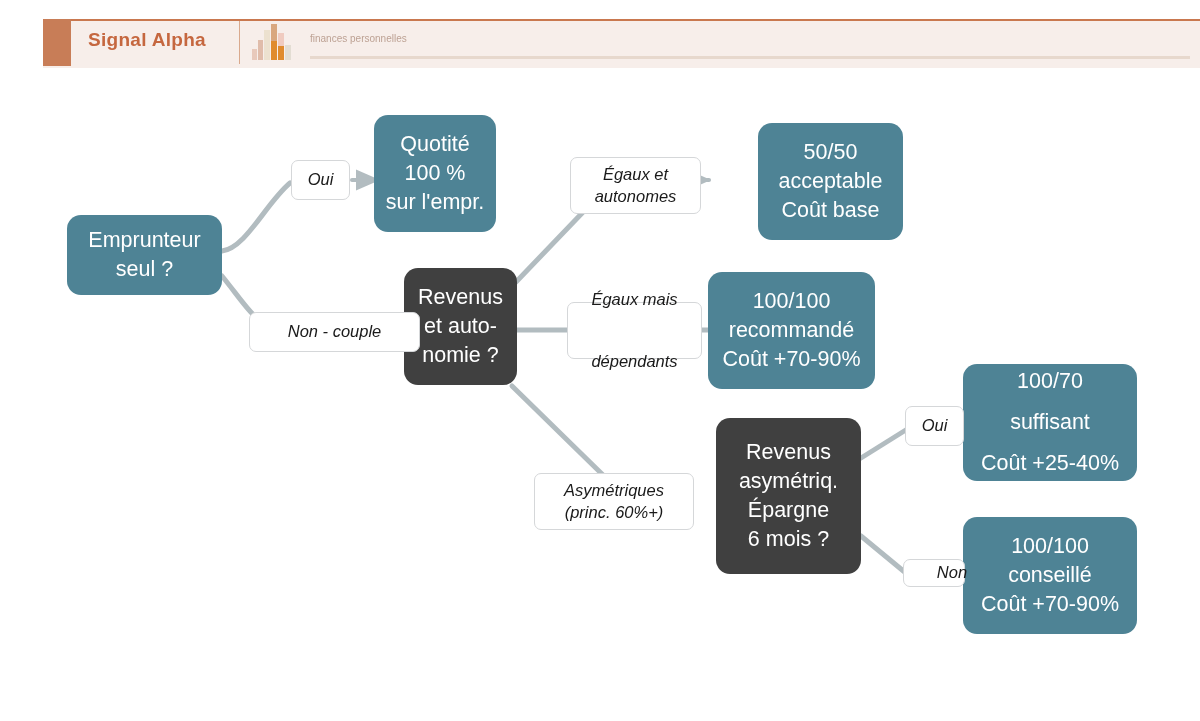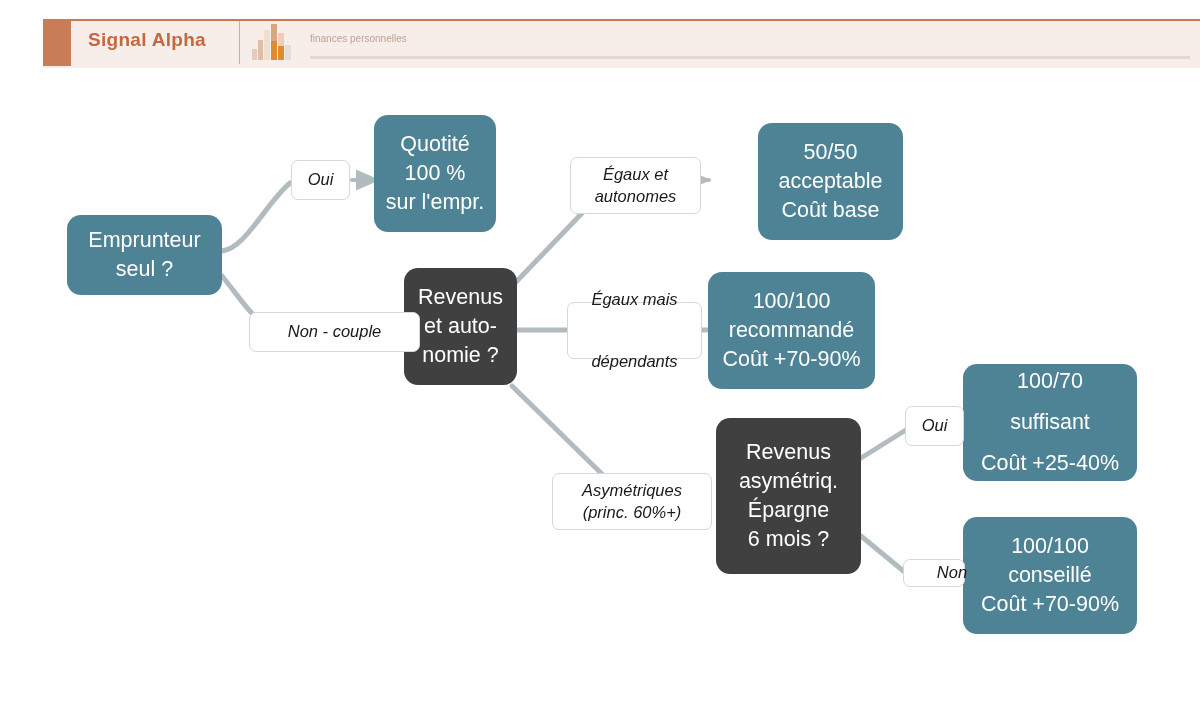--- a/index.html
+++ b/index.html
@@ -237,21 +237,21 @@
   <div class="elabel" style="left:570px; top:87px; width:131px; height:57px;">
     <span class="ln">Égaux et</span>
     <span class="ln">autonomes</span>
   </div>
 
   <div class="elabel" style="left:567px; top:232px; width:135px; height:57px;gap:40px;">
     <span class="ln">Égaux mais</span>
     <span class="ln">dépendants</span>
   </div>
 
-  <div class="elabel" style="left:552px; top:403px; width:160px; height:57px;">
+  <div class="elabel" style="left:534px; top:403px; width:160px; height:57px;">
     <span class="ln">Asymétriques</span>
     <span class="ln">(princ. 60%+)</span>
   </div>
 
   <div class="elabel" style="left:905px; top:336px; width:59px; height:40px;">
     <span class="ln">Oui</span>
   </div>
 
   <div class="elabel" style="left:903px; top:489px; width:62px; height:28px;padding-left:36px;">
     <span class="ln">Non</span>

